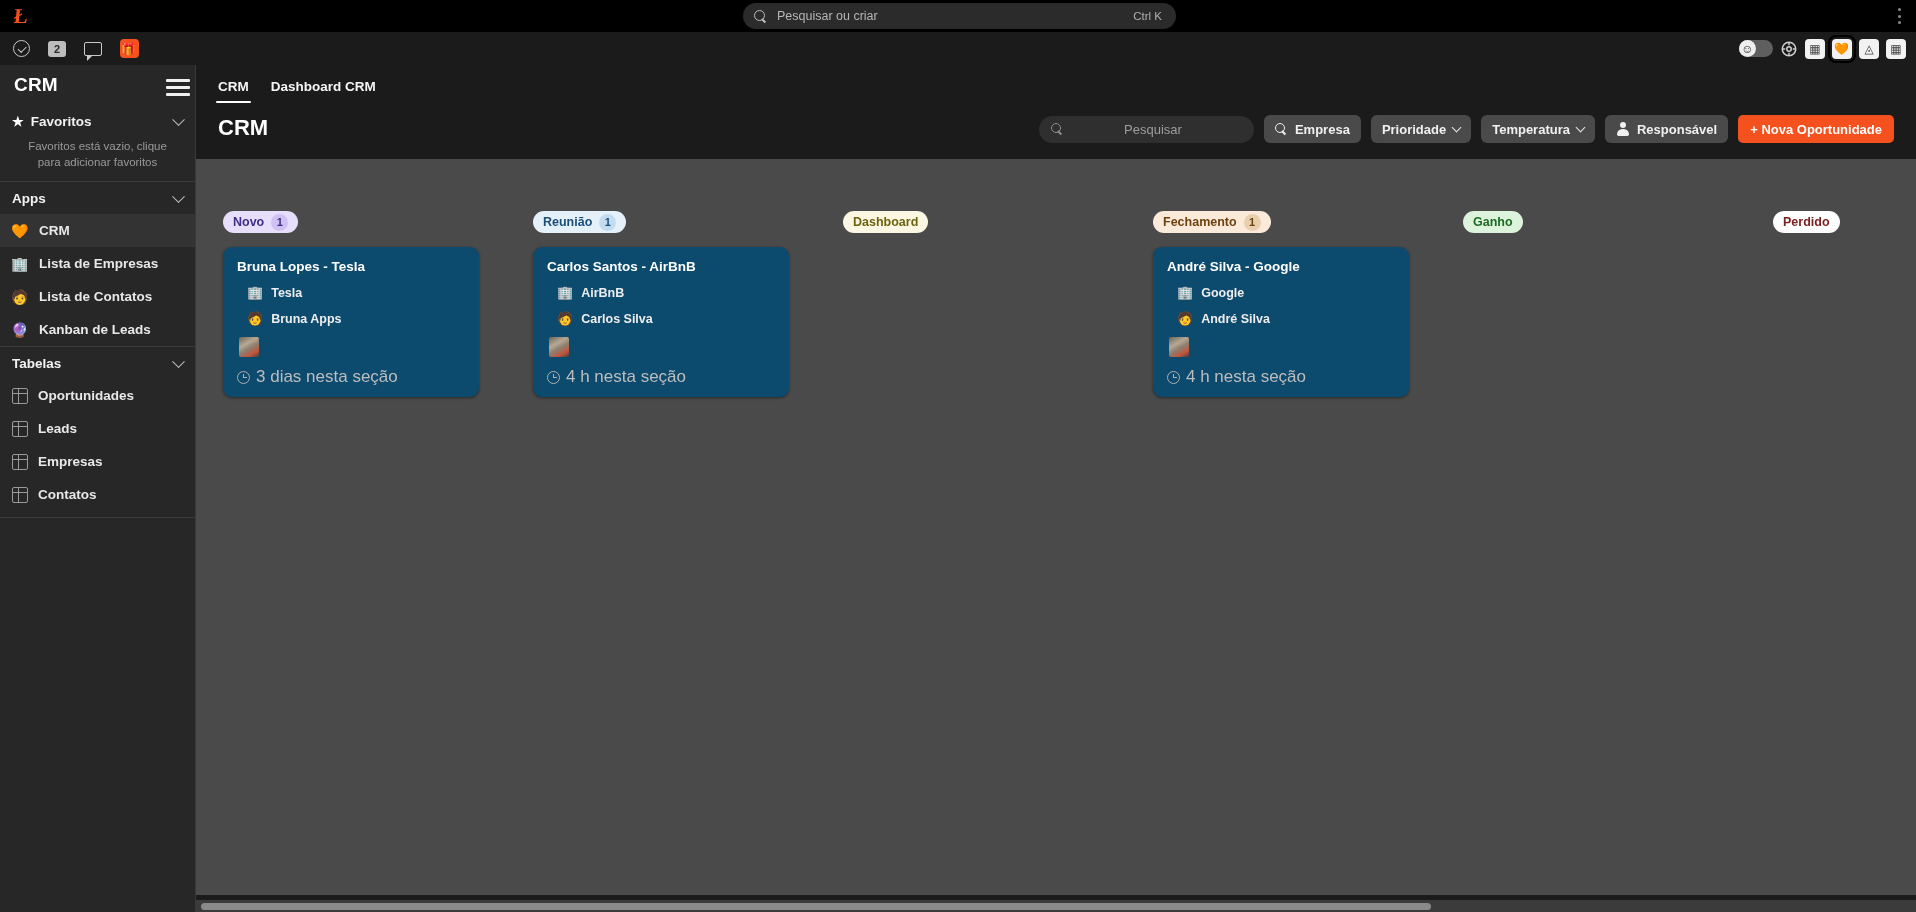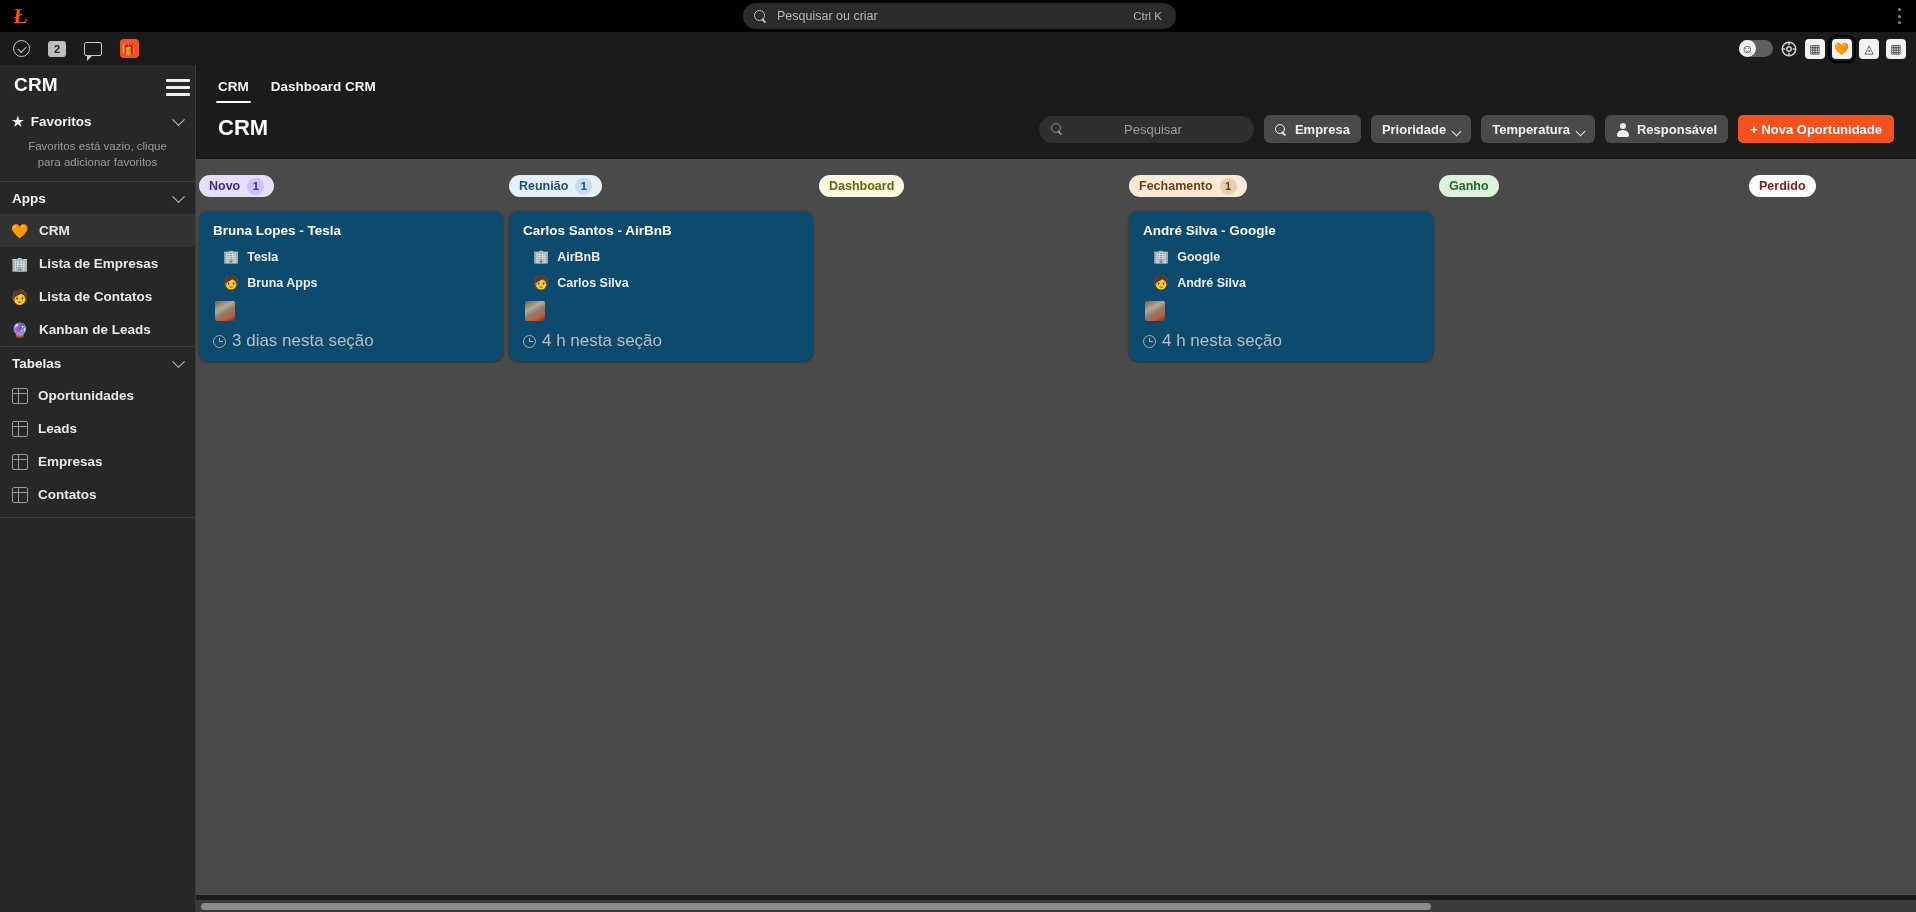--- a/index.html
+++ b/index.html
@@ -138,21 +138,21 @@
   #tb-search {
     width: 215px; height: 27px; background: #2f2f2f; border-radius: 14px;
     display: flex; align-items: center; padding: 12px 12px;
   }
   #tb-search .mag2 { width: 13px; height: 13px; position: relative; flex: 0 0 13px; }
   #tb-search .mag2::before { content:""; position:absolute; left:0; top:0; width:8px; height:8px; border:1.5px solid #8e8e8e; border-radius:50%; }
   #tb-search .mag2::after { content:""; position:absolute; left:7px; top:7px; width:5px; height:1.5px; background:#8e8e8e; transform:rotate(45deg); transform-origin:left center; }
   #tb-search .ph2 { flex: 1; text-align: center; color: #9d9d9d; font-size: 13px; }
   .tb-btn {
     height: 28px; background: #4a4a4a; border-radius: 6px; color: #f0f0f0;
-    font-size: 13px; font-weight: 600; display: flex; align-items: flex-end;
+    font-size: 13px; font-weight: 600; display: flex; align-items: center;
     gap: 7px; padding: 6px 11px; cursor: pointer; white-space: nowrap;
   }
   .tb-btn .mag3 { width: 13px; height: 13px; position: relative; flex: 0 0 13px; }
   .tb-btn .mag3::before { content:""; position:absolute; left:0; top:0; width:8px; height:8px; border:1.6px solid #f0f0f0; border-radius:50%; }
   .tb-btn .mag3::after { content:""; position:absolute; left:7px; top:7px; width:5px; height:1.6px; background:#f0f0f0; transform:rotate(45deg); transform-origin:left center; }
   .caret { width: 7px; height: 7px; border-right: 1.8px solid #e6e6e6; border-bottom: 1.8px solid #e6e6e6; transform: translateY(-2px) rotate(45deg); }
   .person-ico { width: 14px; height: 14px; position: relative; flex: 0 0 14px; }
   .person-ico::before { content:""; position:absolute; left:4px; top:0; width:6px; height:6px; border-radius:50%; background:#f0f0f0; }
   .person-ico::after { content:""; position:absolute; left:1px; top:7px; width:12px; height:7px; border-radius:6px 6px 2px 2px; background:#f0f0f0; }
   #btn-new {
@@ -160,21 +160,21 @@
     font-size: 13px; font-weight: 700; display: flex; align-items: center;
     padding: 0 12px; cursor: pointer; white-space: nowrap;
   }
 
   
   #board {
     position: absolute; left: 0; top: 94px; width: 1720px; height: 736px;
     background: #4a4a4a; padding: 16px 0 0 0;
     display: flex; gap: 0;
   }
-  .col { width: 310px; flex: 0 0 310px; padding: 0 3px; }
+  .col { width: 310px; flex: 0 0 310px; padding: 0 27px; margin-top: 36px; }
   .col-head { display: flex; }
   .stage-pill {
     display: inline-flex; align-items: center; gap: 7px;
     height: 22px; border-radius: 11px; padding: 0 10px;
     font-size: 12.5px; font-weight: 600;
   }
   .stage-count {
     min-width: 17px; height: 17px; border-radius: 9px;
     display: flex; align-items: center; justify-content: center;
     font-size: 11px; font-weight: 600; padding: 0 4px;

